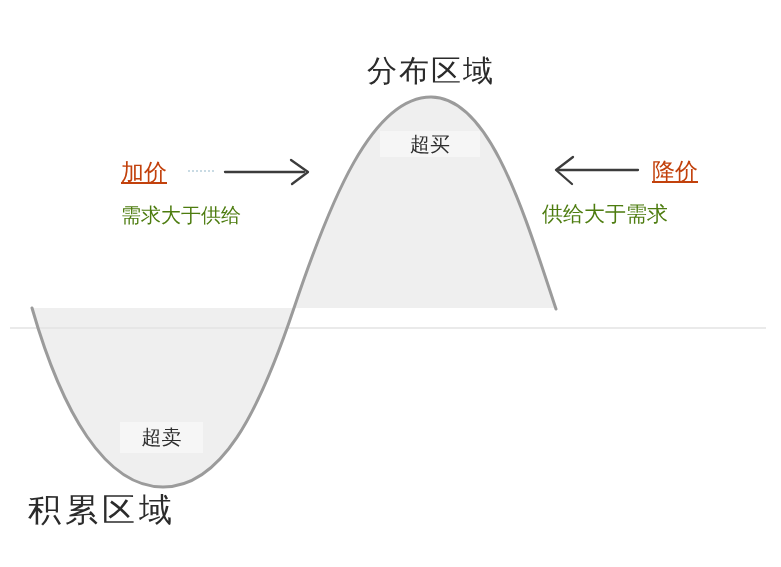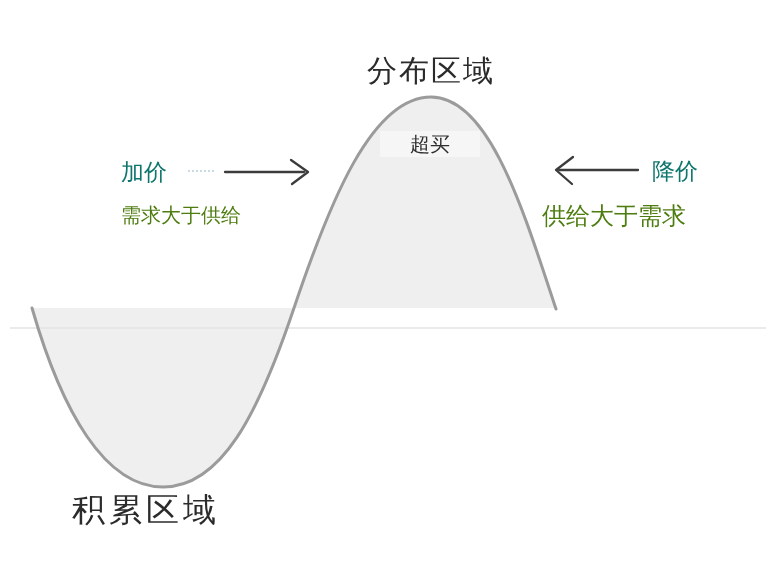--- a/index.html
+++ b/index.html
@@ -25,36 +25,36 @@
                fill: none; stroke-linecap: round; }
 
   .diagram-title {
     left: 431px; top: 51px; transform: translateX(-50%);
     font-size: 30px; font-weight: 500; color: #2b2b2b;
     white-space: nowrap; letter-spacing: 2px;
   }
   .accumulation-label {
     left: 28px; top: 488px;
     font-size: 33px; font-weight: 500; color: #2b2b2b;
-    white-space: nowrap; letter-spacing: 4px; margin-left: 44px;
+    white-space: nowrap; letter-spacing: 4px;
   }
   .chip {
     background: var(--label-chip-bg, #f6f6f6);
     display: flex; align-items: center; justify-content: center;
     font-size: 20px; color: #2e2e2e; white-space: nowrap;
   }
   .chip.overbought { left: 380px; top: 131px; width: 100px; height: 26px; }
   .chip.oversold   { left: 120px; top: 422px; width: 83px;  height: 31px; }
 
-  .action-label    { font-size: 23px; color: #0f766e; white-space: nowrap; }
+  .action-label    { font-size: 23px; color: #c2410c; white-space: nowrap; text-decoration: underline; }
   .condition-label { font-size: 20px; color: #4d7c0f; white-space: nowrap; }
   .action-markup     { left: 121px; top: 157px; }
   .condition-demand  { left: 121px; top: 202px; }
   .action-markdown   { left: 652px; top: 156px; text-align: right; }
-  .condition-supply  { left: 542px; top: 200px; font-size: 24px; }
+  .condition-supply  { left: 542px; top: 200px; font-size: 21px; }
 
   .arrow-svg { width: 92px; height: 36px; }
   .arrow-svg path {
     stroke: var(--arrow, #3c3c3c); stroke-width: 2.3; fill: none;
     stroke-linecap: round; stroke-linejoin: round;
   }
   #arrow-right { left: 222px; top: 154px; }
   #arrow-left  { left: 552px; top: 152px; }
 
   .dotted-artifact {
@@ -73,20 +73,23 @@
     <line class="baseline" x1="10" y1="328" x2="766" y2="328"></line>
     <path class="curve" d="M 32 308 C 62 412 105 487 163 487 C 221 487 258 415 294 308 C 330 201 372 97 431 97 C 490 97 524 213 556 309"></path>
   </svg>
 
   <div class="abs chip overbought">
     <span>超买</span>
   </div>
 
   <div class="abs diagram-title">分布区域</div>
 
+  <div class="abs chip oversold">
+    <span>超卖</span>
+  </div>
 
   <div class="abs action-label action-markup">加价</div>
   <div class="abs dotted-artifact"></div>
   <svg id="arrow-right" class="abs arrow-svg" viewBox="0 0 92 36" xmlns="http://www.w3.org/2000/svg">
     <path d="M3 18 L82 18"></path>
     <path d="M69 6 L86 18 L70 30"></path>
   </svg>
   <div class="abs condition-label condition-demand">需求大于供给</div>
 
   <svg id="arrow-left" class="abs arrow-svg" viewBox="0 0 92 36" xmlns="http://www.w3.org/2000/svg">

